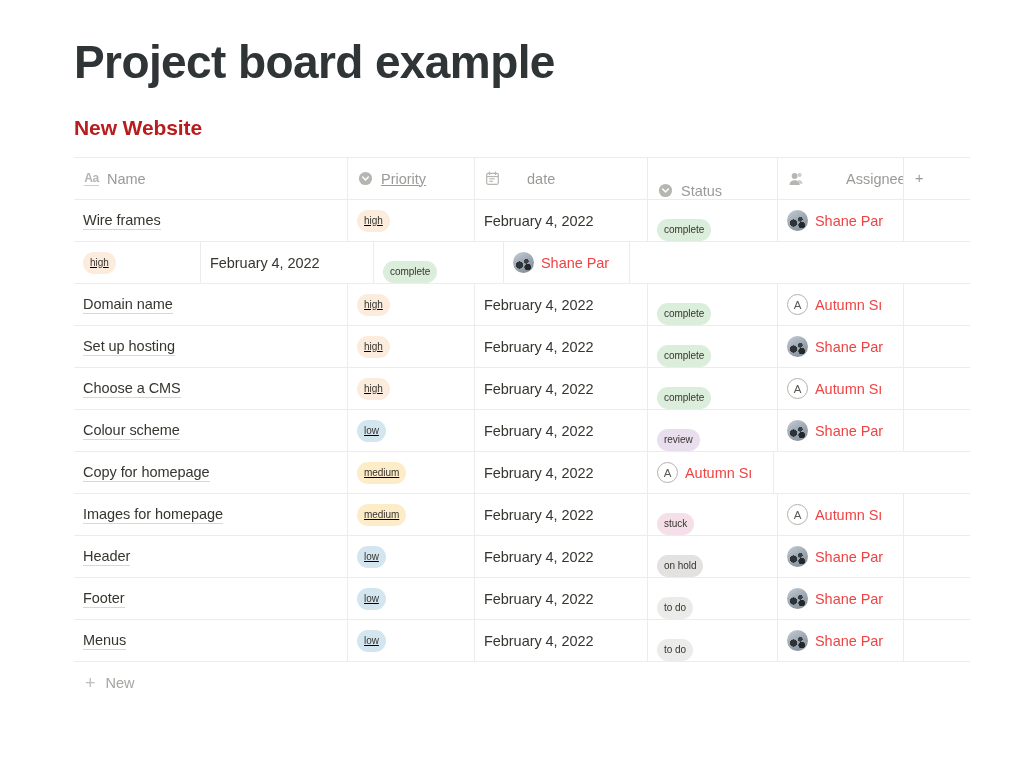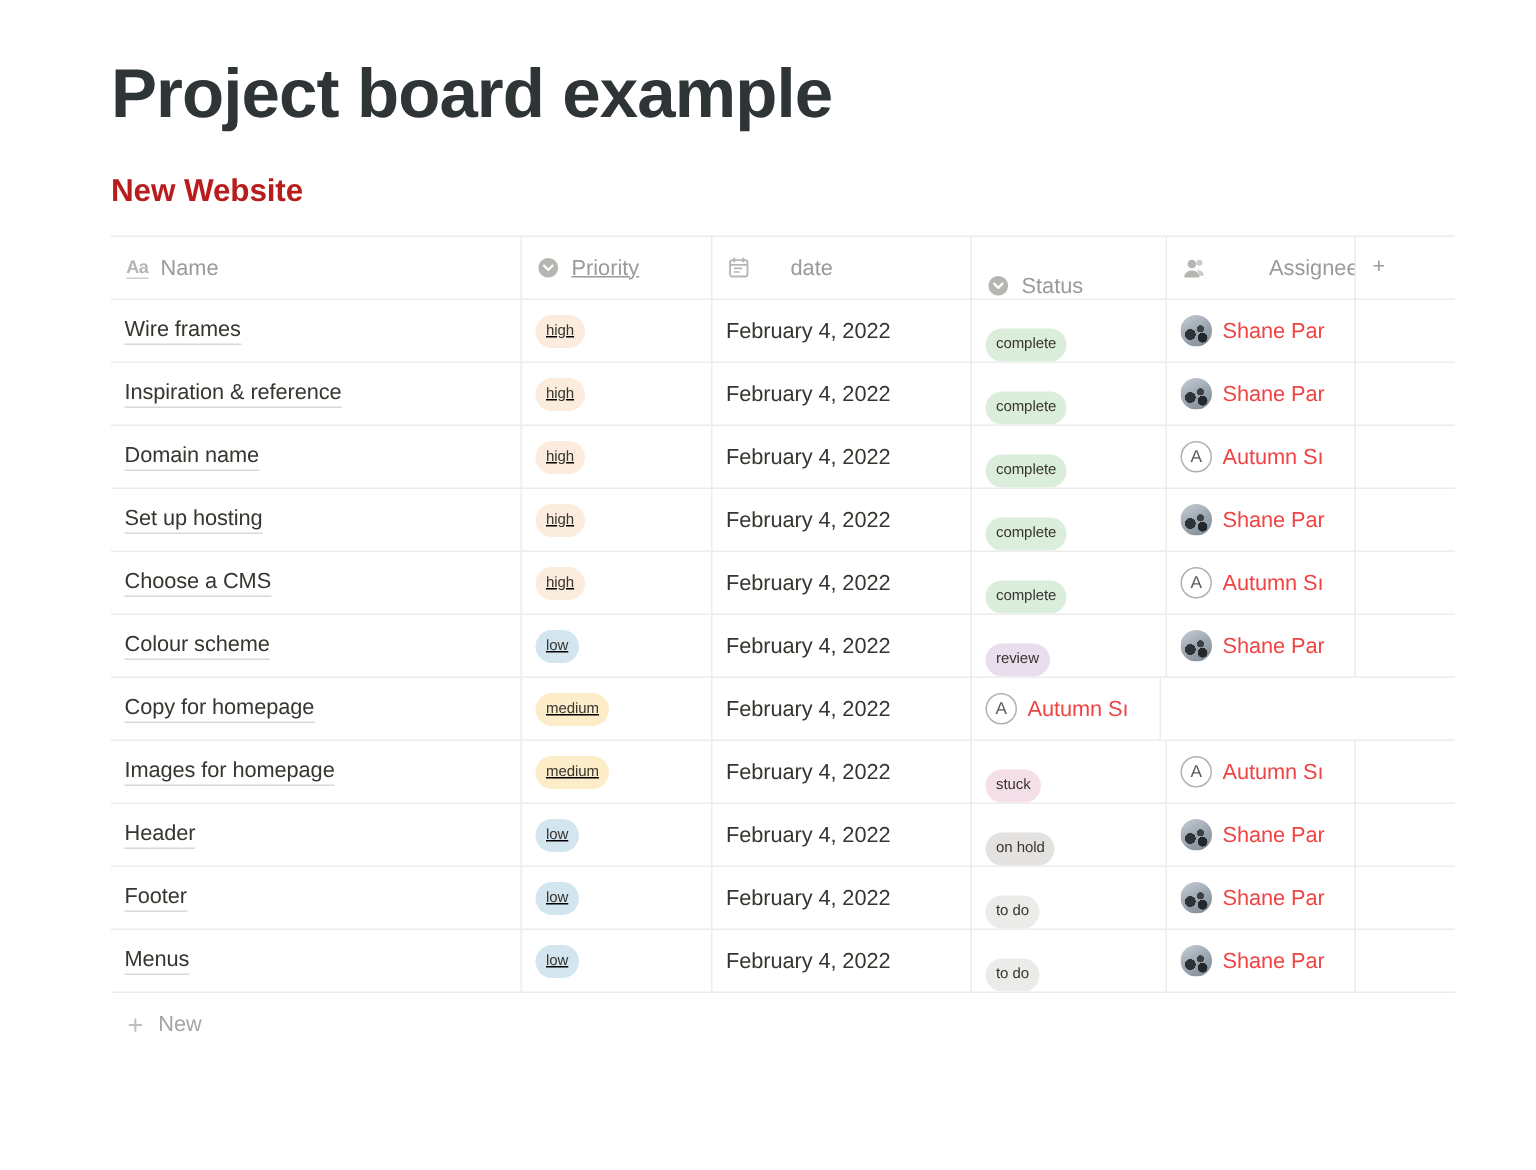--- a/index.html
+++ b/index.html
@@ -316,23 +316,20 @@
           </div>
           <div class="cell c-assignee">
             <div class="assignee">
               <div class="avatar photo"></div>
               <span class="assignee-name">Shane Par</span>
             </div>
           </div>
           <div class="cell c-add"></div>
         </div>
         <div class="row">
-          <div class="cell c-name">
-            <span class="name-text">Inspiration &amp; reference</span>
-          </div>
           <div class="cell c-priority">
             <span class="tag" style="background: rgb(251, 236, 221); color: rgb(55, 53, 47);">high</span>
           </div>
           <div class="cell c-date">
             <span class="date-text">February 4, 2022</span>
           </div>
           <div class="cell c-status">
             <span class="tag" style="background: rgb(219, 237, 219); color: rgb(55, 53, 47);">complete</span>
           </div>
           <div class="cell c-assignee">

